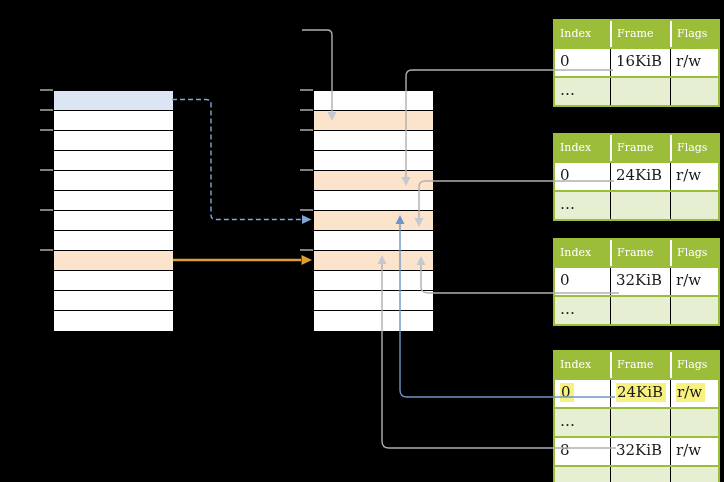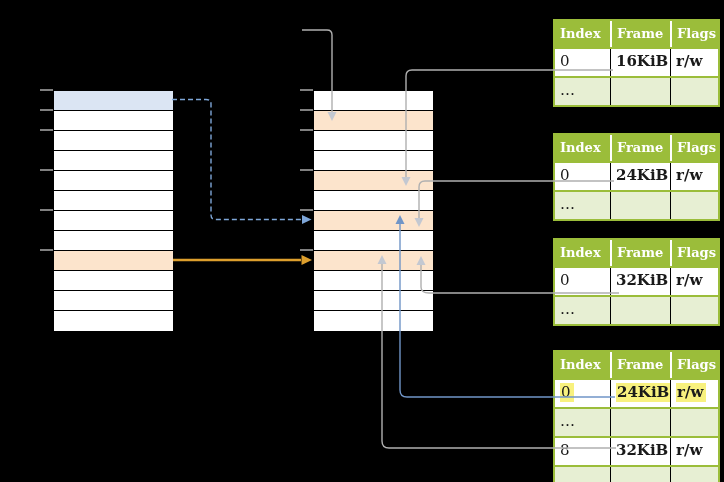--- a/index.html
+++ b/index.html
@@ -15,27 +15,27 @@
   
   .mem-col{position:absolute;width:119px;border:1px solid var(--column-border);box-sizing:content-box;}
   .mem-row{width:100%;height:20px;box-sizing:border-box;border-bottom:1px solid var(--column-border);}
   .mem-row:last-child{border-bottom:none;}
   .tick{position:absolute;width:13px;height:2px;background:var(--tick-gray);}
 
   
   .gtable{position:absolute;left:553px;width:167px;border:2px solid var(--table-green);
           box-sizing:border-box;background:var(--table-green);}
   .g-header{display:flex;height:26px;background:var(--table-green);}
-  .g-header .gcell{color:var(--header-text);font-weight:bold;font-size:13px;line-height:26px;}
+  .g-header .gcell{color:var(--header-text);font-weight:normal;font-size:11px;line-height:26px;}
   .g-header .gcell + .gcell{border-left:2px solid #fff;}
   .g-row{display:flex;height:27px;border-top:2px solid var(--table-green);}
   .g-row.data{background:var(--row-white);}
   .g-row.dots{background:var(--table-green-light);}
   .g-row .gcell{font-size:15px;color:var(--cell-text);line-height:25px;}
-  .g-row .gcell + .gcell{border-left:1px solid #000;font-weight:bold;}
+  .g-row .gcell + .gcell{border-left:1px solid #000;}
   .gcell{padding-left:5px;box-sizing:border-box;overflow:hidden;white-space:nowrap;}
   .c1{width:55px;} .c2{width:60px;} .c3{flex:1;}
   .hl{background:var(--highlight-yellow);padding:0 3px 1px 1px;}
 
   
   #overlay{position:absolute;left:0;top:0;pointer-events:none;}
 </style>
 </head>
 <body>
 

